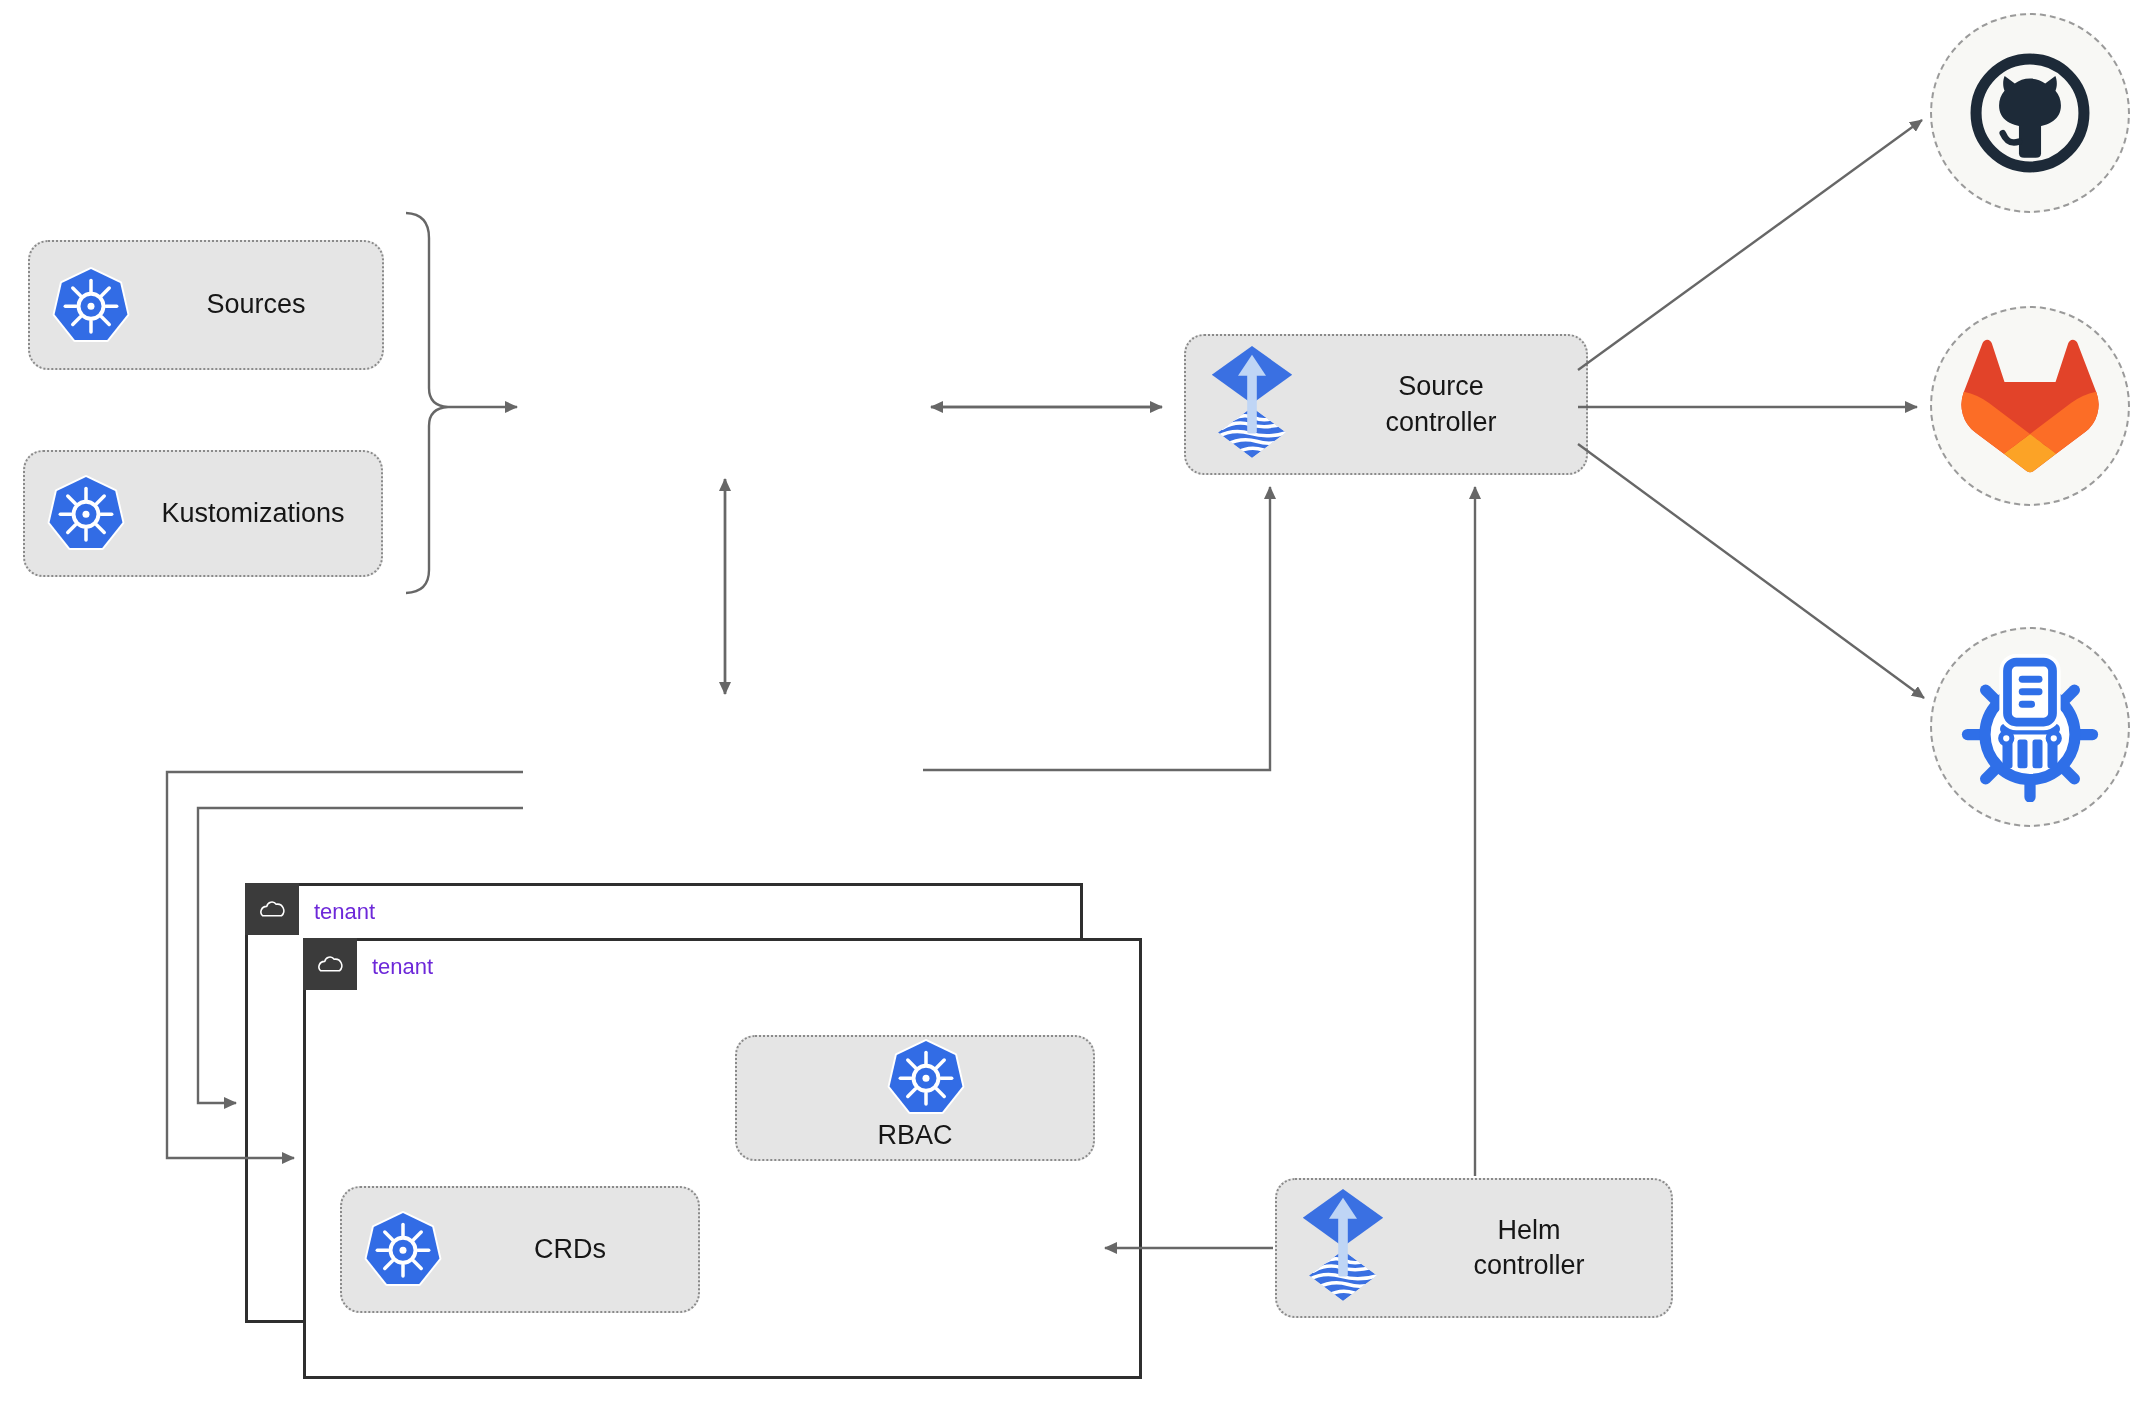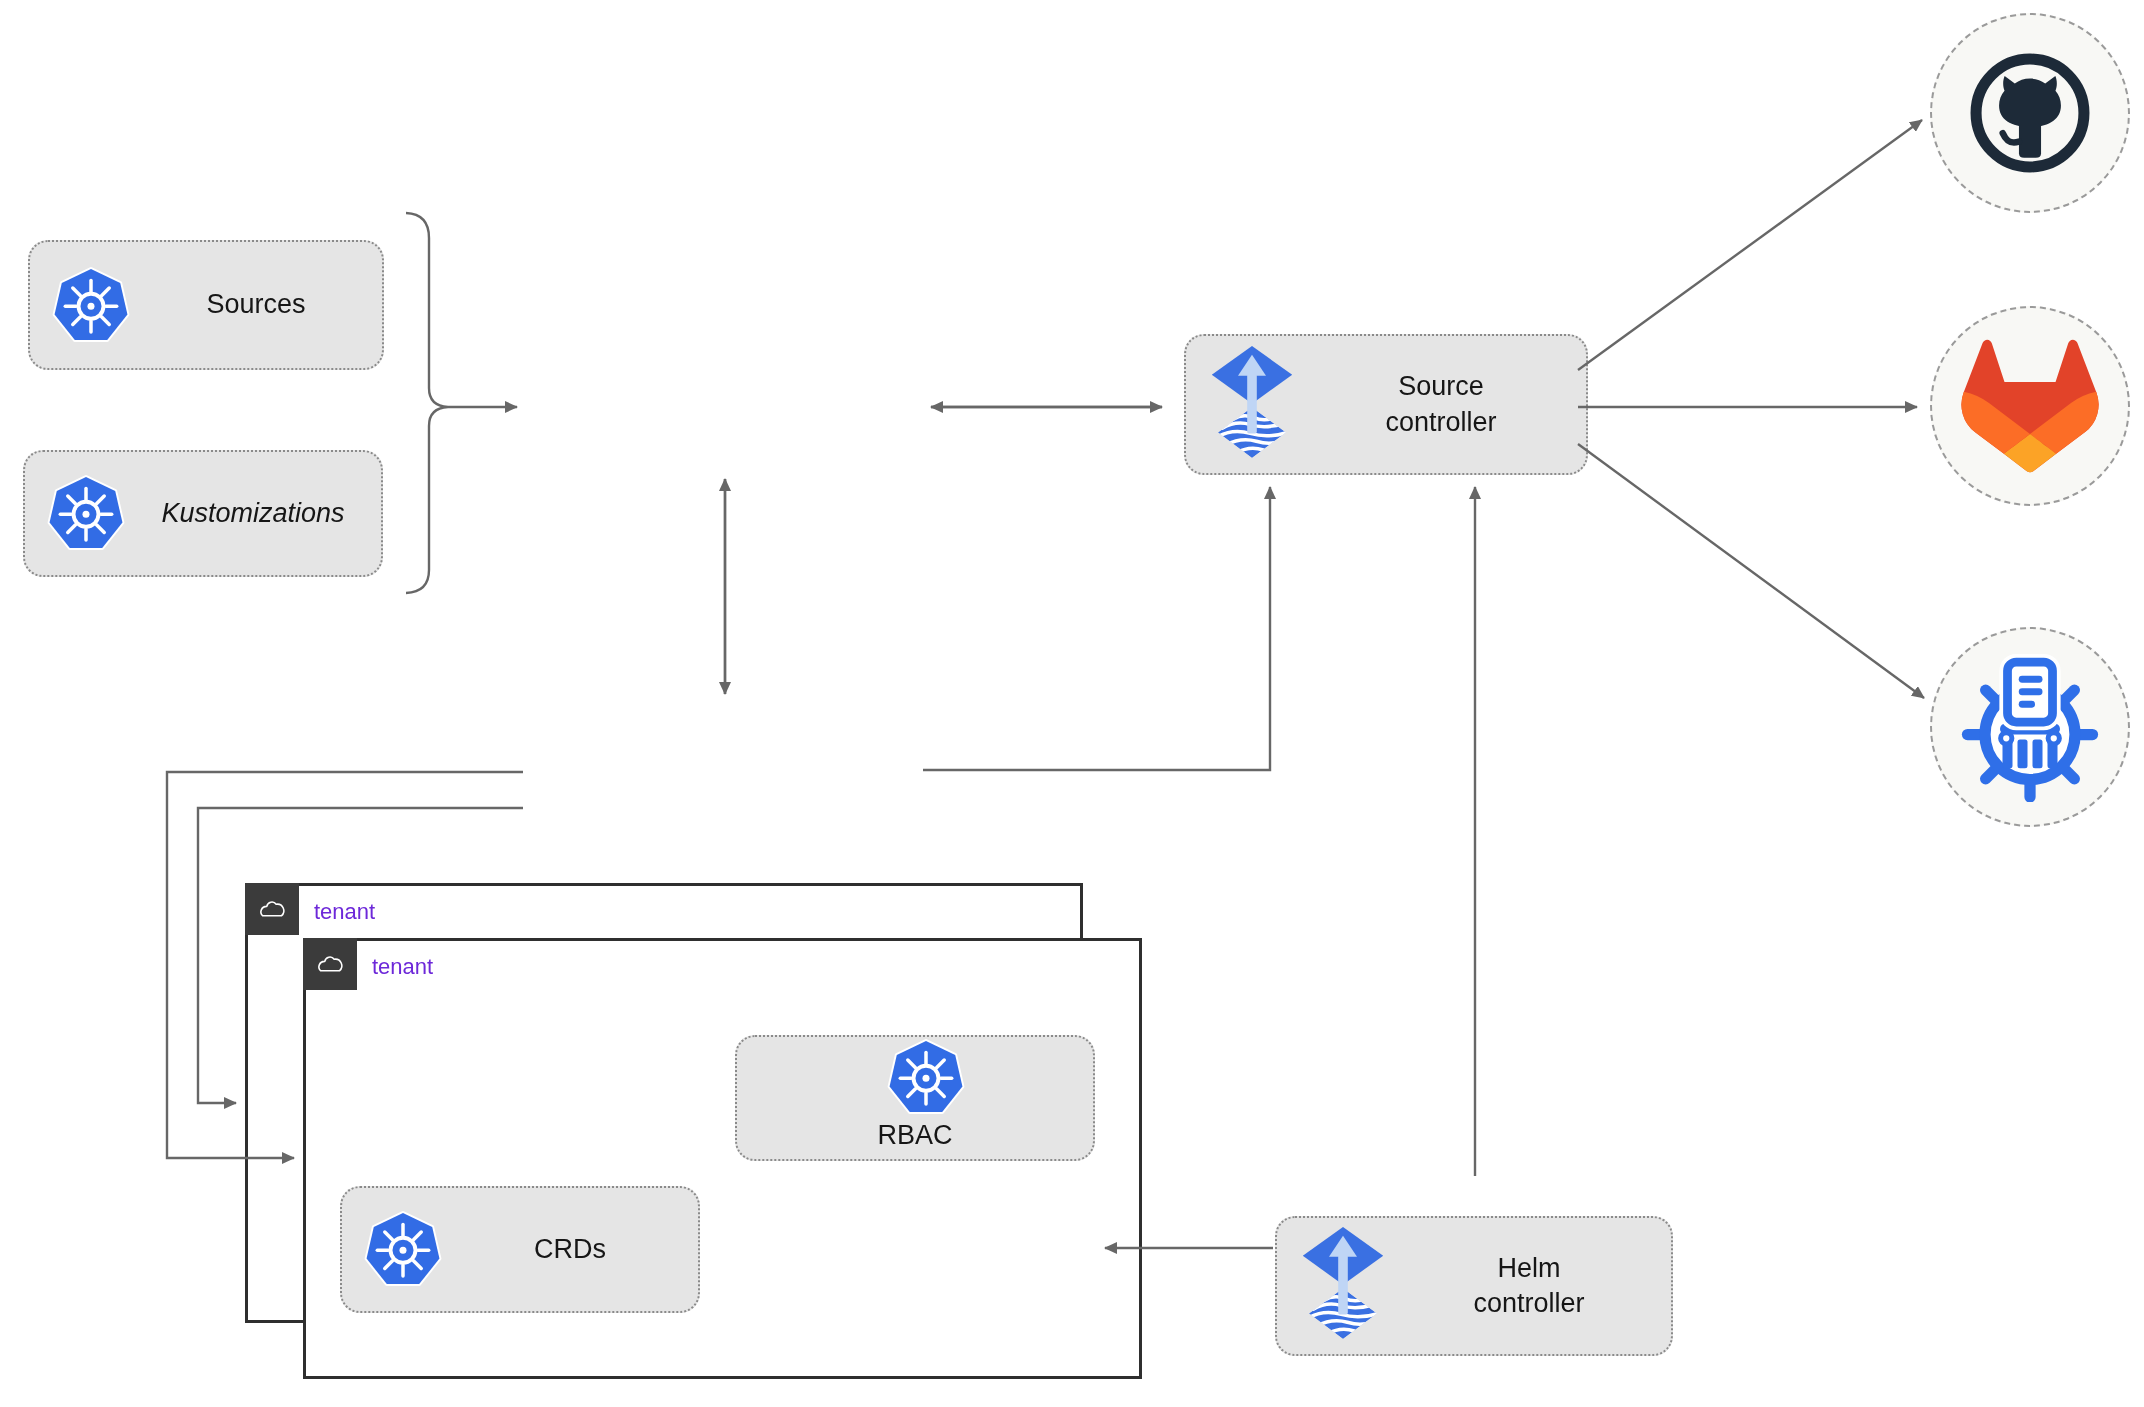--- a/index.html
+++ b/index.html
@@ -173,41 +173,41 @@
 
   <div class="pill" style="left:28px; top:240px; width:356px; height:130px;">
     <span class="nicon">
       <svg width="78" height="81">
           <use href="#sym-k8s"></use>
         </svg>
       </span>
     <span class="pill-label">Sources</span>
   </div>
 
-  <div class="pill" style="left:23px; top:450px; width:360px; height:127px;font-style:italic;">
+  <div class="pill" style="left:23px; top:450px; width:360px; height:127px;">
     <span class="nicon">
       <svg width="78" height="81">
           <use href="#sym-k8s"></use>
         </svg>
       </span>
     <span class="pill-label">Kustomizations</span>
   </div>
 
 
   <div class="pill" style="left:1184px; top:334px; width:404px; height:141px;">
     <span class="nicon">
       <svg width="88" height="118">
           <use href="#sym-flux"></use>
         </svg>
       </span>
     <span class="pill-label wrap">Source controller</span>
   </div>
 
 
-  <div class="pill" style="left:1275px; top:1216px; width:398px; height:140px;">
+  <div class="pill" style="left:1275px; top:1178px; width:398px; height:140px;">
     <span class="nicon">
       <svg width="88" height="118">
           <use href="#sym-flux"></use>
         </svg>
       </span>
     <span class="pill-label wrap">Helm controller</span>
   </div>
 
 
   <div class="pill" style="left:735px; top:1035px; width:360px; height:126px;flex-direction:column;">

